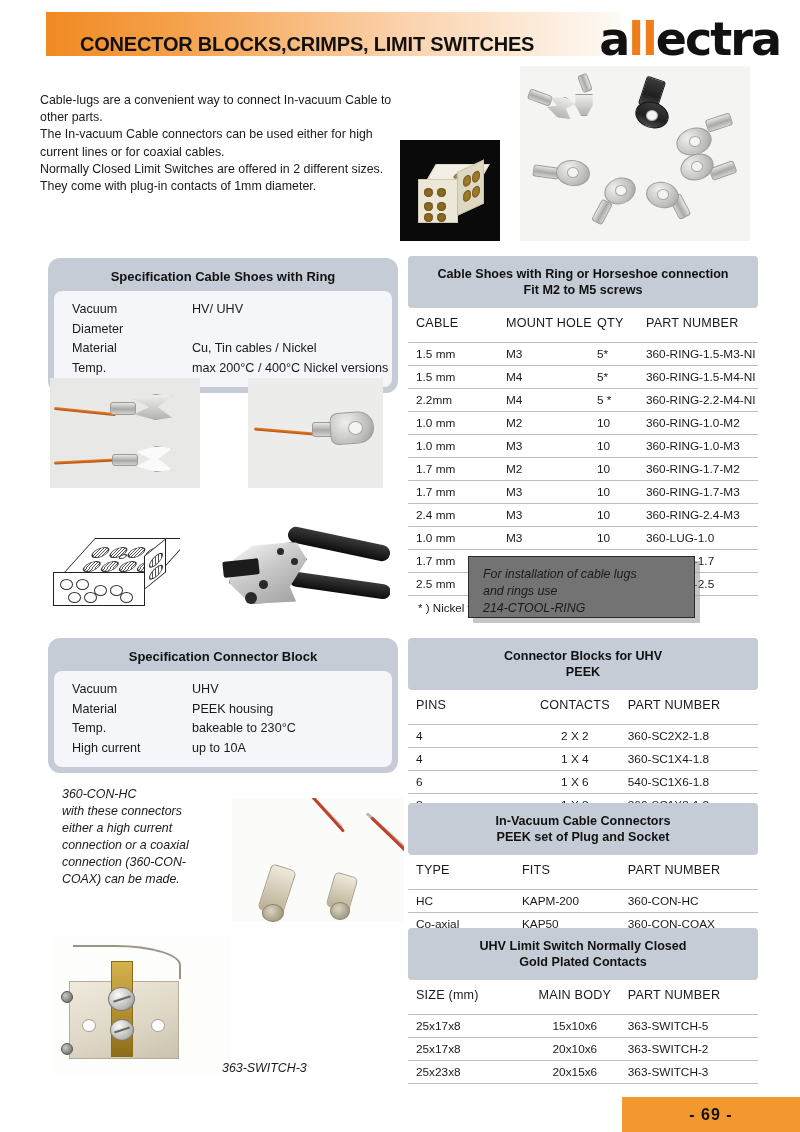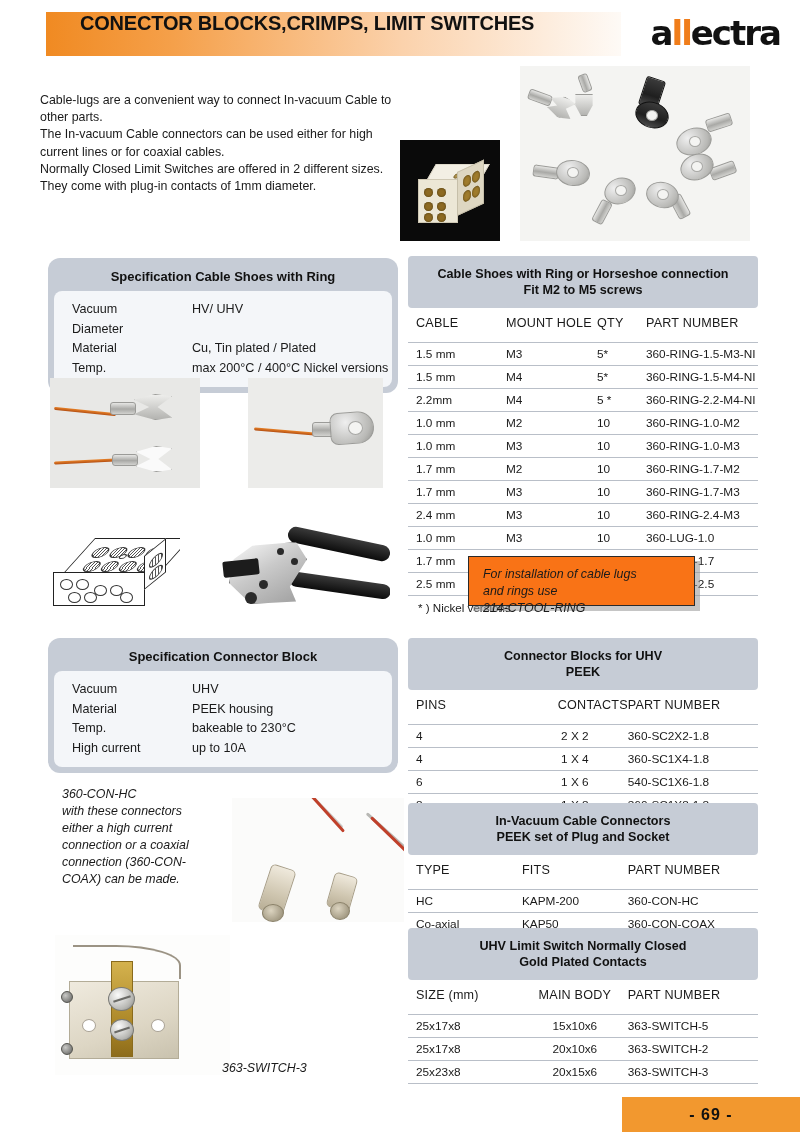--- a/index.html
+++ b/index.html
@@ -11,29 +11,29 @@
     color:#1a1a1a;
     position:relative;
     overflow:hidden;
   }
   .page { position:relative; width:800px; height:1132px; }
 
   
   .header-bar{
     position:absolute; left:46px; top:12px; width:575px; height:44px;
     background:linear-gradient(90deg,#f08a22 0%,#f5a04a 22%,#fbd2ac 62%,#fefaf6 100%);
-    display:flex; align-items:flex-start;
+    display:flex; align-items:flex-end;
   }
   .header-title{
     font-size:20px; font-weight:bold; letter-spacing:-0.2px;
     color:#111; margin-left:34px; white-space:nowrap;
   }
   .logo{
     position:absolute; right:20px; top:16px;
-    font-size:34px; font-weight:bold; letter-spacing:-2px;
+    font-size:46px; font-weight:bold; letter-spacing:-2px;
     line-height:1; color:#111; font-family:"DejaVu Sans", sans-serif;
   }
   .logo .orange{ color:#f07d1a; }
 
   
   .intro-title{
     position:absolute; left:40px; top:68px;
     font-size:14.5px; font-weight:bold; color:#111;
   }
   .intro-body{
@@ -227,22 +227,22 @@
   table.data tr.hdr th{ border-bottom:1px solid #b9bfc8; }
   table.data tr:last-child td{ border-bottom:1px solid #b9bfc8; }
   .c1{ width:28%; padding-left:8px !important; }
   .c2{ width:26%; }
   .c3{ width:14%; }
   .c4{ width:32%; }
   .note-star{ font-size:11.6px; margin-top:5px; padding-left:10px; }
 
   
   .callout{
-    position:absolute; left:468px; top:556px; width:227px; height:50px;
-    background:#f97316; border:1px solid #2a2a2a;
+    position:absolute; left:468px; top:556px; width:227px; height:62px;
+    background:#737373; border:1px solid #2a2a2a;
     box-shadow:5px 5px 0 rgba(150,150,150,.55);
     font-style:italic; font-size:12.4px; line-height:17px;
     padding:9px 0 8px 14px; color:#1a1a1a;
   }
 
   
   .cap-italic{
     position:absolute; font-style:italic; font-size:12.4px; line-height:17px;
     color:#1a1a1a;
   }
@@ -330,21 +330,21 @@
     <div class="spec-inner">
       <div class="spec-row">
         <div class="spec-key">Vacuum</div>
         <div class="spec-val">HV/ UHV</div>
       </div>
       <div class="spec-row">
         <div class="spec-key">Diameter</div>
       </div>
       <div class="spec-row">
         <div class="spec-key">Material</div>
-        <div class="spec-val">Cu, Tin plated / Plated</div>
+        <div class="spec-val">Cu, Tin cables / Nickel</div>
       </div>
       <div class="spec-row">
         <div class="spec-key">Temp.</div>
         <div class="spec-val">max 200°C / 400°C Nickel versions</div>
       </div>
     </div>
   </div>
 
   <div class="tbl-block" style="left:408px;top:256px;width:350px;">
     <div class="tbl-head">
@@ -516,21 +516,21 @@
 
   <div class="tbl-block" style="left:408px;top:638px;width:350px;">
     <div class="tbl-head">
       <div>Connector Blocks for UHV</div>
       <div>PEEK</div>
     </div>
     <table class="data">
       <tbody>
           <tr class="hdr">
         <th class="c1">PINS</th>
-        <th class="c2" style="text-align:right">CONTACTS</th>
+        <th class="c2" style="text-align:center">CONTACTS</th>
         <th class="c4">PART NUMBER</th>
       </tr>
       <tr>
         <td class="c1">4</td>
         <td class="c2" style="text-align:center">2 X 2</td>
         <td class="c4">360-SC2X2-1.8</td>
       </tr>
       <tr>
         <td class="c1">4</td>
         <td class="c2" style="text-align:center">1 X 4</td>

